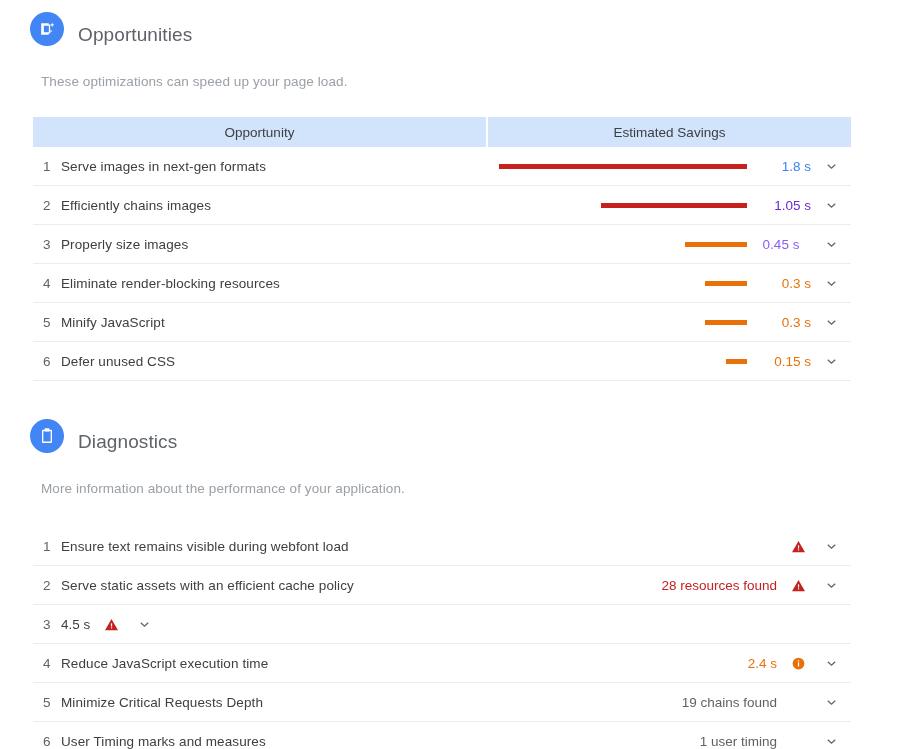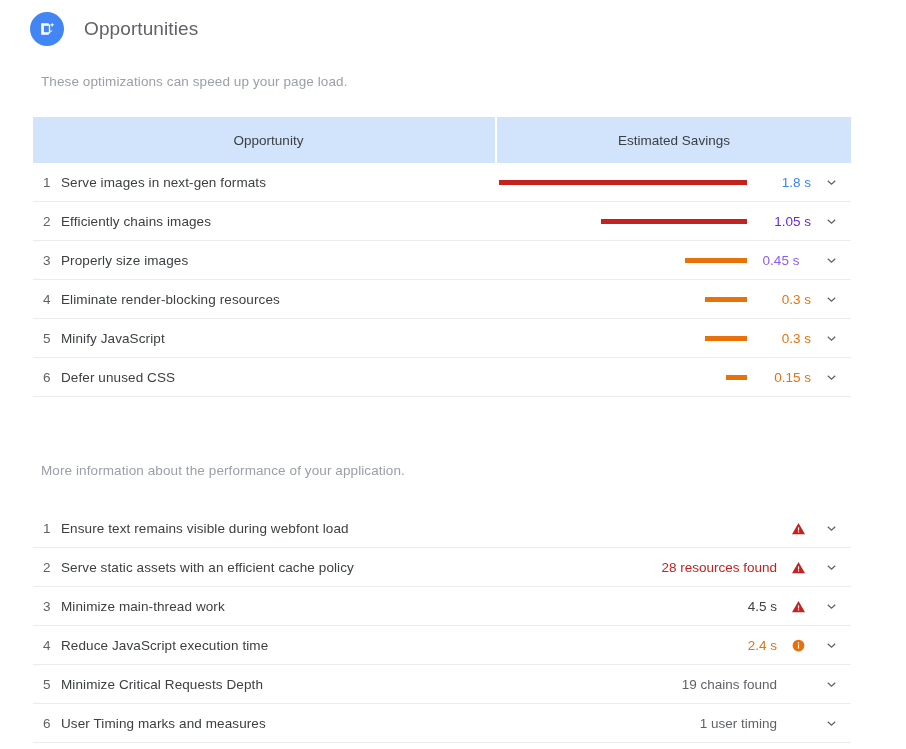--- a/index.html
+++ b/index.html
@@ -8,22 +8,22 @@
     width: 906px; height: 749px;
     background: #ffffff;
     font-family: "Liberation Sans", sans-serif;
     -webkit-font-smoothing: antialiased;
   }
   .page { position: relative; width: 906px; height: 749px; overflow: hidden; background:#fff; }
 
   
   .section-head {
     display: flex;
-    align-items: center;
-    gap: 20px;
+    align-items: flex-end;
+    gap: 14px;
     padding-left: 30px;
   }
   .section-badge {
     width: 34px; height: 34px;
     border-radius: 50%;
     background: #4285f4;
     display: flex; align-items: center; justify-content: center;
     flex: 0 0 auto;
   }
   .section-badge svg { display:block; }
@@ -41,23 +41,22 @@
     letter-spacing: .1px;
   }
 
   
   .audit-table {
     margin: 0 30px 0 33px;
     width: 818px;
   }
   .thead {
     display: flex;
-    height: 46px;
+    height: 30px;
     background: #d2e3fc;
-    padding-left: 9px;
   }
   .th {
     font-size: 13.5px;
     color: #3c4043;
     display: flex;
     align-items: center;
     justify-content: center;
     height: 100%;
   }
   .th-opportunity { width: 455px; border-right: 2px solid #fff; }
@@ -246,20 +245,29 @@
           <div class="chev-cell">
             <svg class="chev" width="13" height="13" viewBox="0 0 24 24">
               <path fill="none" stroke="#5f6368" stroke-width="2.4" stroke-linecap="square" d="M6 9.5l6 5.5 6-5.5"></path>
             </svg>
           </div>
         </div>
       </div>
   </div>
 
   <div style="height:38px"></div>
+  <div class="section-head">
+    <div class="section-badge">
+      <svg width="20" height="20" viewBox="0 0 24 24" aria-hidden="true">
+        <path fill="#ffffff" d="M7.2 4.6h9.6c.66 0 1.2.54 1.2 1.2v13.4c0 .66-.54 1.2-1.2 1.2H7.2c-.66 0-1.2-.54-1.2-1.2V5.8c0-.66.54-1.2 1.2-1.2zm.4 1.8v12.2h8.8V6.4H7.6z"></path>
+        <path fill="#ffffff" d="M10 2.8h4c.5 0 .9.4.9.9v1.9c0 .5-.4.9-.9.9h-4c-.5 0-.9-.4-.9-.9V3.7c0-.5.4-.9.9-.9z"></path>
+      </svg>
+    </div>
+    <div class="section-title">Diagnostics</div>
+  </div>
 
   <div style="height:28px"></div>
   <div class="section-desc">More information about the performance of your application.</div>
 
   <div style="height:31px"></div>
   <div class="diag-table">
     <div id="diag-rows">
         <div class="diag-row">
           <div class="rank">1</div>
           <div class="title-cell">Ensure text remains visible during webfont load</div>
@@ -289,21 +297,20 @@
             </svg>
           </div>
           <div class="chev-cell">
             <svg class="chev" width="13" height="13" viewBox="0 0 24 24">
               <path fill="none" stroke="#5f6368" stroke-width="2.4" stroke-linecap="square" d="M6 9.5l6 5.5 6-5.5"></path>
             </svg>
           </div>
         </div>
         <div class="diag-row">
           <div class="rank">3</div>
-          <div class="title-cell">Minimize main-thread work</div>
           <div class="diag-value" style="color:#404040;">4.5 s</div>
           <div class="status-slot">
             <svg width="15" height="15" viewBox="0 0 24 24">
               <path fill="#c5221f" d="M12 3.2L22.4 21H1.6L12 3.2z"></path>
               <rect x="11.1" y="10.1" width="1.9" height="5.1" fill="#fff"></rect>
               <rect x="11.1" y="16.4" width="1.9" height="1.9" fill="#fff"></rect>
             </svg>
           </div>
           <div class="chev-cell">
             <svg class="chev" width="13" height="13" viewBox="0 0 24 24">

